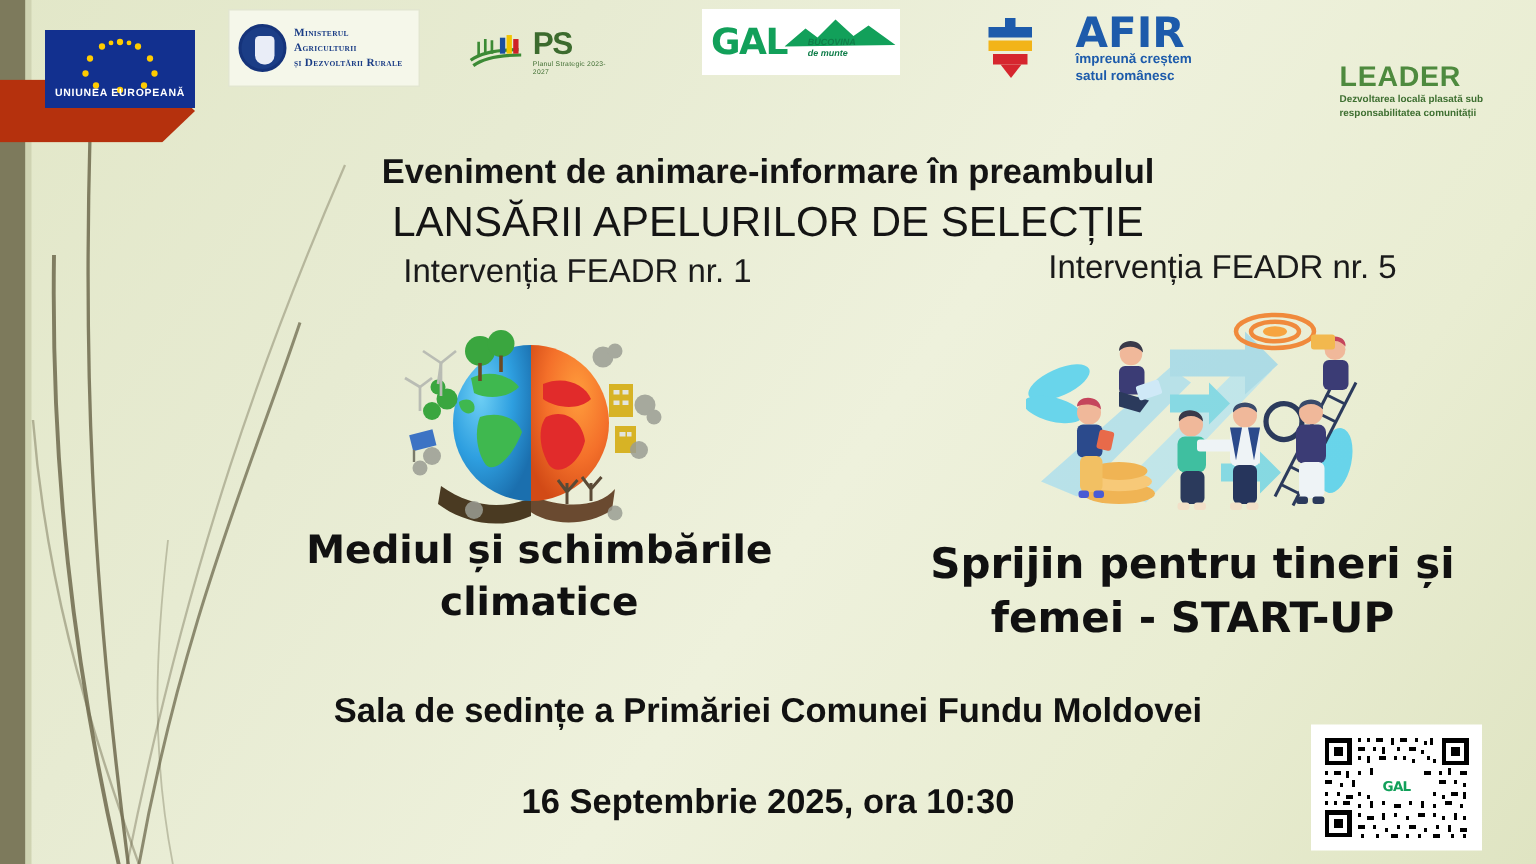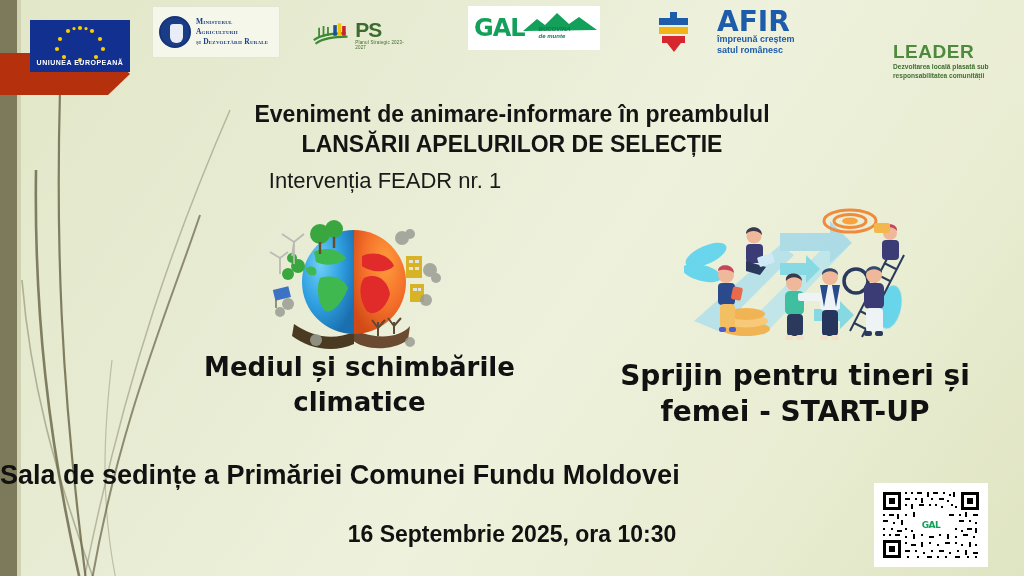--- a/index.html
+++ b/index.html
@@ -88,21 +88,21 @@
   .leader-sub { font-size: 6.6px; color: #3e6f31; line-height: 1.3; font-weight: bold; margin-top: 2px; }
   
   .headline {
     position: absolute; left: 0; top: 100px; width: 1024px;
     text-align: center;
   }
   .headline-line1 {
     font-size: 23px; font-weight: bold; color: #141414; line-height: 1.3;
   }
   .headline-line2 {
-    font-size: 23px; font-weight: bold; color: #141414; line-height: 1.3;
+    font-size: 28px; font-weight: normal; color: #141414; line-height: 1.3;
   }
   
   .interv-left {
     position: absolute; left: 205px; top: 168px; width: 360px;
     text-align: center; font-size: 22px; color: #1a1a1a;
   }
   .interv-right {
     position: absolute; left: 635px; top: 165px; width: 360px;
     text-align: center; font-size: 22px; color: #1a1a1a;
   }
@@ -115,21 +115,21 @@
     text-align: center; font-size: 26px; font-weight: bold; color: #111;
     line-height: 1.35; font-family: "DejaVu Sans", sans-serif;
   }
   .caption-right {
     position: absolute; left: 590px; top: 358px; width: 410px;
     text-align: center; font-size: 28px; font-weight: bold; color: #111;
     line-height: 1.3; font-family: "DejaVu Sans", sans-serif;
   }
   .venue {
     position: absolute; left: 0; top: 460px; width: 1024px;
-    font-size: 27px; font-weight: bold; color: #111;
+    text-align: center; font-size: 23px; font-weight: bold; color: #111;
   }
   .datetime {
     position: absolute; left: 0; top: 521px; width: 1024px;
     text-align: center; font-size: 23px; font-weight: bold; color: #111;
   }
   
   .qr-wrap {
     position: absolute; left: 874px; top: 483px;
     width: 114px; height: 84px; background: #ffffff;
     padding: 5px;
@@ -255,20 +255,21 @@
       </div>
     </div>
   </div>
 
   <div class="headline">
     <div class="headline-line1">Eveniment de animare-informare în preambulul</div>
     <div class="headline-line2">LANSĂRII APELURILOR DE SELECȚIE</div>
   </div>
 
   <div class="interv-left">Intervenția FEADR nr. 1</div>
+  <div class="interv-right">Intervenția FEADR nr. 5</div>
 
   <svg class="globe-art" viewBox="0 0 190 155">
     <defs>
       <radialGradient id="gGreen" cx="35%" cy="32%" r="75%">
         <stop offset="0%" stop-color="#6fd0f5"></stop>
           <stop offset="55%" stop-color="#2e9fe0"></stop>
           <stop offset="100%" stop-color="#1b6fae"></stop>
       </radialGradient>
       <radialGradient id="gRed" cx="60%" cy="32%" r="75%">
         <stop offset="0%" stop-color="#ff9d3c"></stop>

